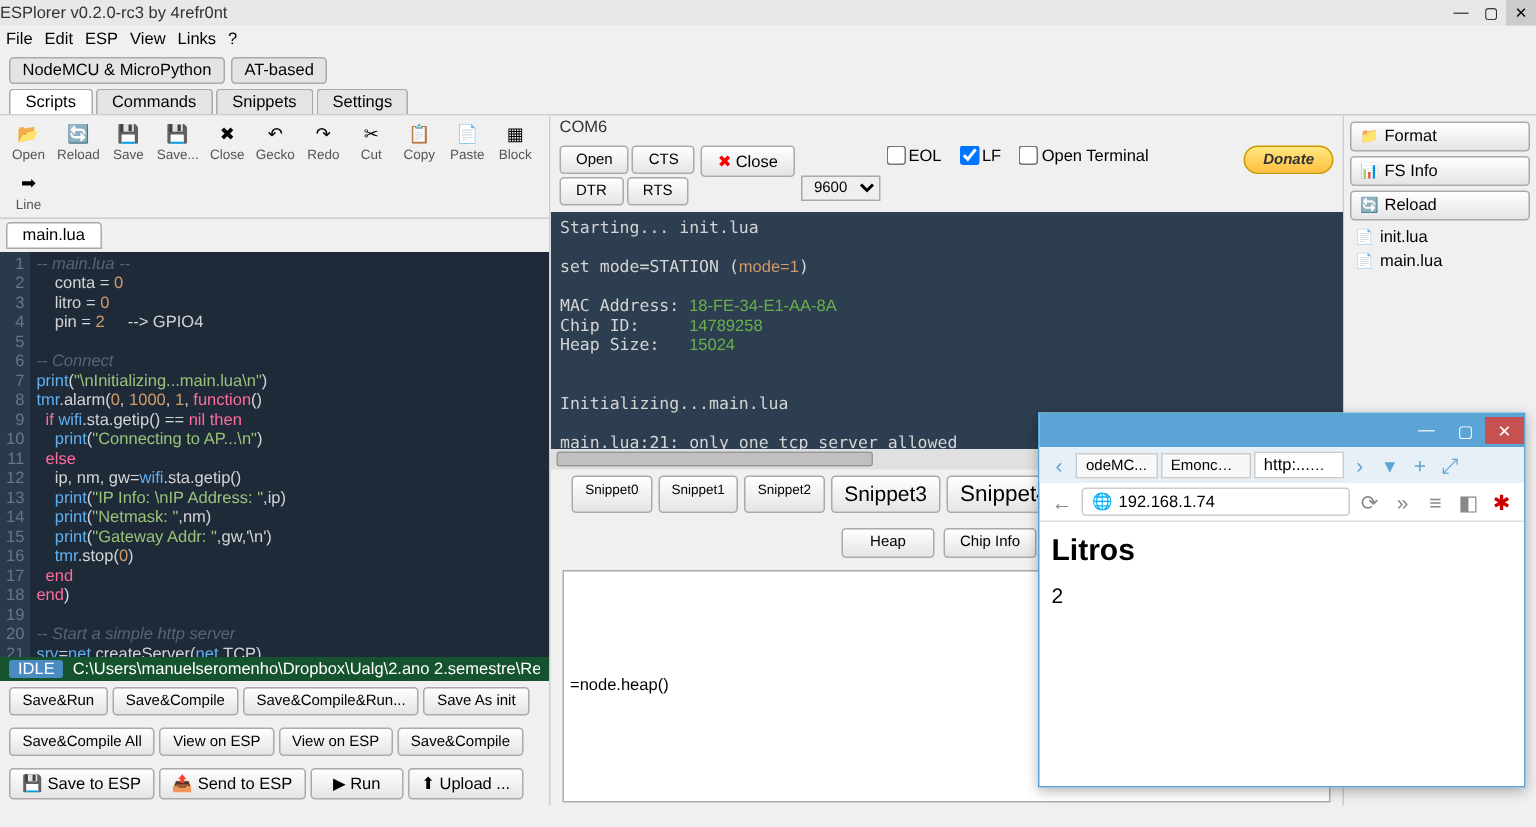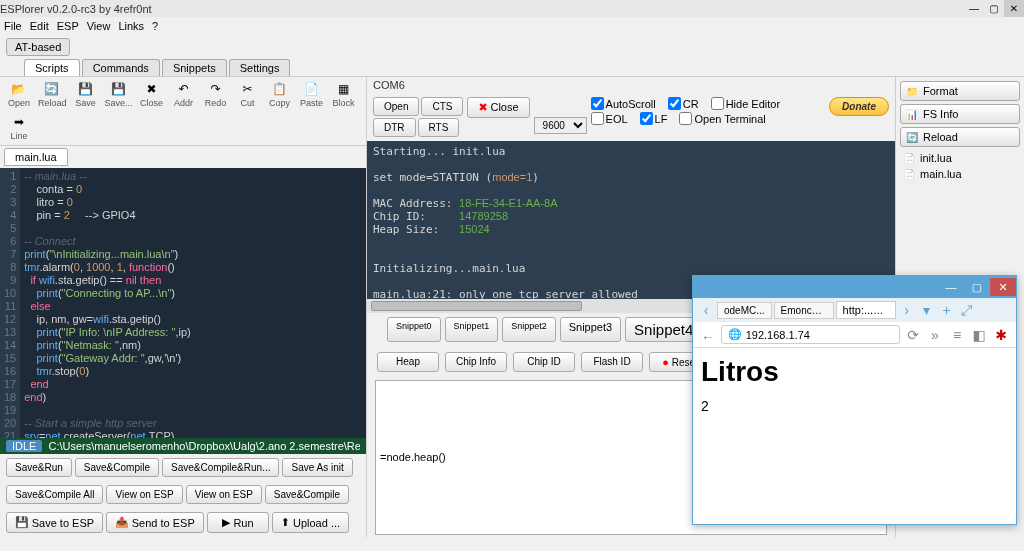--- a/index.html
+++ b/index.html
@@ -5,21 +5,21 @@
 * { margin: 0; padding: 0; box-sizing: border-box; font-family: Tahoma, sans-serif; font-size: 11px; }
 body { background: #f0f0f0; width: 1024px; height: 551px; overflow: hidden; position: relative; }
 .title-bar { height: 17px; background: #e8e8e8; display: flex; align-items: center; justify-content: flex-start; position: relative; }
 .title-bar .title { font-size: 11px; color: #333; }
 .title-bar .win-controls { position: absolute; right: 0; display: flex; }
 .win-btn { width: 20px; height: 17px; display: flex; align-items: center; justify-content: center; font-size: 10px; cursor: pointer; }
 .menu-bar { height: 18px; background: #f0f0f0; display: flex; align-items: center; padding: 0 4px; gap: 8px; font-size: 11px; }
 .menu-item { cursor: pointer; }
 .top-tabs { display: flex; gap: 4px; padding: 3px 6px; }
 .tab-btn { background: #e4e4e4; border: 1px solid #aaa; border-radius: 3px; padding: 2px 8px; cursor: pointer; font-size: 11px; }
-.sub-tabs { display: flex; gap: 2px; padding: 0 24px; border-bottom: 1px solid #ccc; }
+.sub-tabs { display: flex; gap: 2px; padding: 0 6px; border-bottom: 1px solid #ccc; }
 .sub-tab { background: #e4e4e4; border: 1px solid #aaa; border-bottom: none; border-radius: 3px 3px 0 0; padding: 2px 10px; cursor: pointer; font-size: 11px; }
 .sub-tab.active { background: #fff; }
 .main-area { display: flex; height: 460px; }
 .left-panel { width: 366px; display: flex; flex-direction: column; background: #f0f0f0; }
 .toolbar { display: flex; gap: 6px; padding: 4px 6px; border-bottom: 1px solid #ccc; min-height: 40px; align-items: flex-start; flex-wrap: wrap; }
 .tool { display: flex; flex-direction: column; align-items: center; gap: 1px; cursor: pointer; min-width: 26px; }
 .tool-icon { width: 16px; height: 16px; display: flex; align-items: center; justify-content: center; font-size: 12px; }
 .tool-label { font-size: 9px; color: #555; }
 .file-tabs { display: flex; padding: 2px 4px; }
 .file-tab { background: #fff; border: 1px solid #aaa; border-radius: 3px 3px 0 0; padding: 2px 10px; font-size: 11px; }
@@ -47,40 +47,40 @@
 .checks { display: flex; flex-direction: column; gap: 2px; font-size: 10px; }
 .chk-row { display: flex; gap: 12px; }
 .chk { display: flex; align-items: center; gap: 2px; }
 .select { border: 1px solid #aaa; padding: 1px 4px; font-size: 10px; }
 .terminal { flex: 1; background: #2d3e50; color: #d4d4d4; font-family: 'Consolas', monospace; font-size: 11px; padding: 4px 6px; overflow: auto; white-space: pre; }
 .term-hi { color: #6ab04c; }
 .term-num { color: #d19a66; }
 .scroll-x { height: 14px; background: #e0e0e0; display: flex; align-items: center; }
 .scroll-thumb { width: 40%; height: 10px; background: #c0c0c0; border: 1px solid #999; border-radius: 2px; margin-left: 4px; }
 .snippet-row { display: flex; gap: 4px; padding: 4px 6px; justify-content: center; }
-.cmd-row { display: flex; gap: 6px; padding: 6px 10px; justify-content: flex-start; }
+.cmd-row { display: flex; gap: 6px; padding: 6px 0; justify-content: flex-end; }
 .cmd-input { flex: 1; border: 1px solid #aaa; padding: 2px 4px; font-size: 11px; margin: 2px 8px; }
 .right-panel { width: 128px; padding: 4px; background: #f0f0f0; }
 .right-btn { display: flex; align-items: center; gap: 4px; background: linear-gradient(#fff,#e4e4e4); border: 1px solid #aaa; border-radius: 3px; padding: 3px 6px; margin-bottom: 3px; cursor: pointer; font-size: 10px; }
 .right-file { display: flex; align-items: center; gap: 4px; padding: 2px 4px; font-size: 10px; cursor: pointer; }
 .ricon { width: 12px; height: 12px; display: inline-flex; align-items: center; justify-content: center; font-size: 10px; }
 
 
 .browser-window { position: absolute; left: 692px; top: 275px; width: 325px; height: 250px; background: #fff; border: 1px solid #5ba4d6; box-shadow: 0 2px 8px rgba(0,0,0,0.3); display: flex; flex-direction: column; }
 .bw-title { height: 22px; background: #5ba4d6; display: flex; align-items: center; justify-content: flex-end; }
 .bw-win-btn { width: 26px; height: 18px; display: flex; align-items: center; justify-content: center; color: #fff; font-size: 11px; cursor: pointer; }
 .bw-win-btn.close { background: #c75050; }
 .bw-tabs { display: flex; align-items: center; height: 24px; background: #e8f0f7; padding: 0 4px; gap: 2px; }
 .bw-nav-btn { width: 18px; height: 18px; display: flex; align-items: center; justify-content: center; cursor: pointer; color: #5ba4d6; font-size: 14px; }
 .bw-tab { padding: 2px 6px; font-size: 10px; border: 1px solid #ccc; background: #f8f8f8; max-width: 60px; overflow: hidden; white-space: nowrap; text-overflow: ellipsis; }
 .bw-tab.active { background: #fff; }
 .bw-addr { display: flex; align-items: center; height: 26px; padding: 2px 6px; gap: 4px; border-bottom: 1px solid #ddd; }
 .bw-addr-input { flex: 1; border: 1px solid #ccc; border-radius: 3px; padding: 2px 6px; font-size: 11px; display: flex; align-items: center; gap: 4px; }
 .bw-content { flex: 1; padding: 8px; font-family: 'Times New Roman', serif; }
-.bw-h1 { font-size: 28px; font-weight: bold; }
+.bw-h1 { font-size: 20px; font-weight: bold; }
 .bw-p { font-size: 14px; margin-top: 10px; }
 </style>
 </head>
 <body>
 
 <div class="title-bar">
   <span class="title">ESPlorer v0.2.0-rc3 by 4refr0nt</span>
   <div class="win-controls">
     <div class="win-btn">—</div>
     <div class="win-btn">▢</div>
@@ -91,20 +91,21 @@
 <div class="menu-bar" id="menu-bar">
     <span class="menu-item">File</span>
     <span class="menu-item">Edit</span>
     <span class="menu-item">ESP</span>
     <span class="menu-item">View</span>
     <span class="menu-item">Links</span>
     <span class="menu-item">?</span>
   </div>
 
 <div class="top-tabs" id="top-tabs">
+    <div class="tab-btn">NodeMCU &amp; MicroPython</div>
     <div class="tab-btn">AT-based</div>
   </div>
 
 <div class="sub-tabs" id="sub-tabs">
     <div class="sub-tab active">Scripts</div>
     <div class="sub-tab">Commands</div>
     <div class="sub-tab">Snippets</div>
     <div class="sub-tab">Settings</div>
   </div>
 
@@ -127,21 +128,21 @@
         <div class="tool">
           <div class="tool-icon">💾</div>
           <div class="tool-label">Save...</div>
         </div>
         <div class="tool">
           <div class="tool-icon">✖</div>
           <div class="tool-label">Close</div>
         </div>
         <div class="tool">
           <div class="tool-icon">↶</div>
-          <div class="tool-label">Addr</div>
+          <div class="tool-label">Gecko</div>
         </div>
         <div class="tool">
           <div class="tool-icon">↷</div>
           <div class="tool-label">Redo</div>
         </div>
         <div class="tool">
           <div class="tool-icon">✂</div>
           <div class="tool-label">Cut</div>
         </div>
         <div class="tool">
@@ -242,34 +243,20 @@
       <div class="serial-btn-col" style="justify-content:flex-end;">
         <div class="serial-btn"><span style="color:red;">✖</span> <span>Close</span></div>
       </div>
       <div class="serial-btn-col">
         <div style="height:18px;"></div>
         <select class="select"><option>9600</option></select>
       </div>
       <div class="checks" id="checks">
           <div class="chk-row">
             <label class="chk">
-              <input type="checkbox" checked="" style="">
-              <span>AutoScroll</span>
-            </label>
-            <label class="chk">
-              <input type="checkbox" checked="" style="">
-              <span>CR</span>
-            </label>
-            <label class="chk">
-              <input type="checkbox" style="">
-              <span>Hide Editor</span>
-            </label>
-          </div>
-          <div class="chk-row">
-            <label class="chk">
               <input type="checkbox" style="">
               <span>EOL</span>
             </label>
             <label class="chk">
               <input type="checkbox" checked="" style="">
               <span>LF</span>
             </label>
             <label class="chk">
               <input type="checkbox" style="">
               <span>Open Terminal</span>
@@ -310,21 +297,21 @@
 Accept-Language: pt-PT,pt;,en;,en-US;
 Accept-Encoding: gzip, deflate
 Connection: keep-alive</div>
     <div class="scroll-x">
         <div class="scroll-thumb"></div>
       </div>
     <div class="snippet-row" id="snippets">
         <div class="btn" style="min-width: 45px; font-size: 9px;">Snippet0</div>
         <div class="btn" style="min-width: 45px; font-size: 9px;">Snippet1</div>
         <div class="btn" style="min-width: 45px; font-size: 9px;">Snippet2</div>
-        <div class="btn" style="min-width: 45px; font-size: 11px;">Snippet3</div>
+        <div class="btn" style="min-width: 45px; font-size: 14px;">Snippet3</div>
         <div class="btn" style="min-width: 45px; font-size: 15px;">Snippet4</div>
         <div class="btn" style="min-width: 45px; font-size: 9px;">Snippet5</div>
         <div class="btn" style="min-width: 45px; font-size: 9px;">Snippet6</div>
         <div class="btn" style="min-width: 45px; font-size: 9px;">Snippet7</div>
       </div>
     <div class="cmd-row" id="cmd-row">
         <div class="btn">Heap</div>
         <div class="btn">Chip Info</div>
         <div class="btn">Chip ID</div>
         <div class="btn">Flash ID</div>

